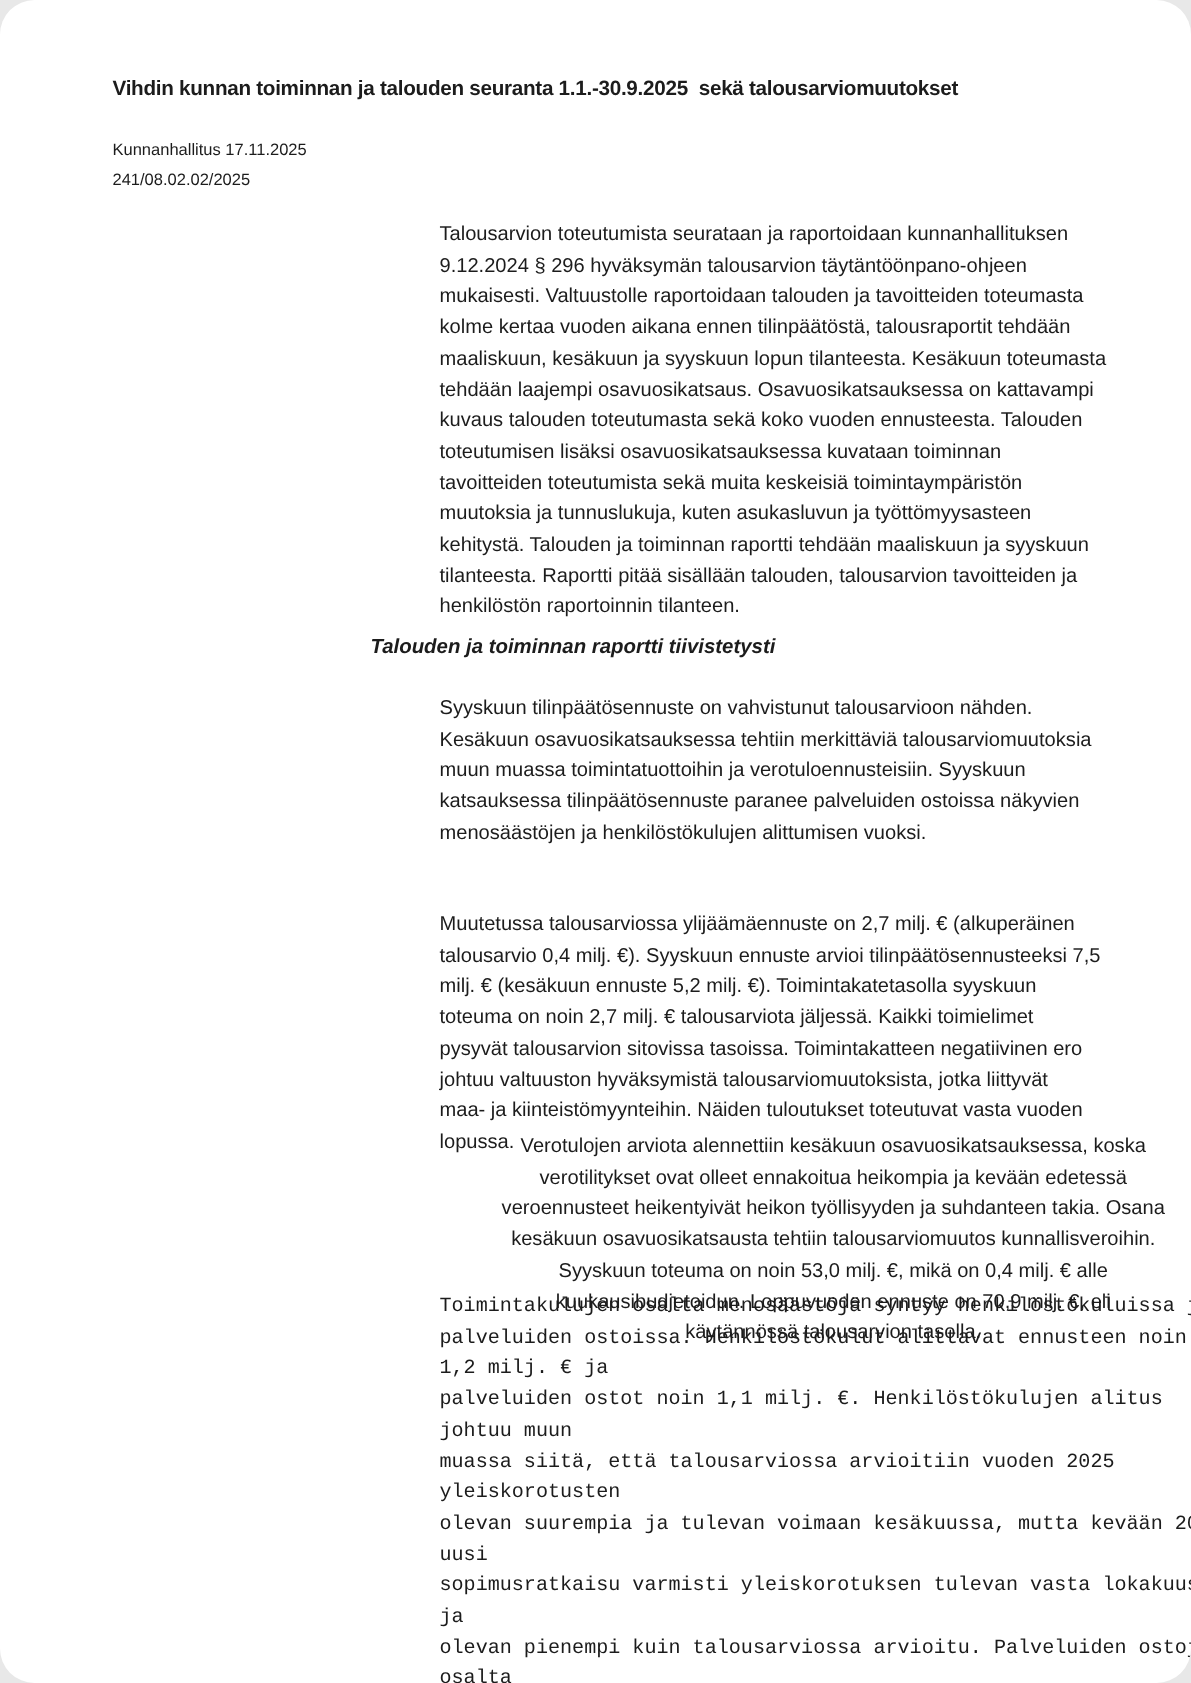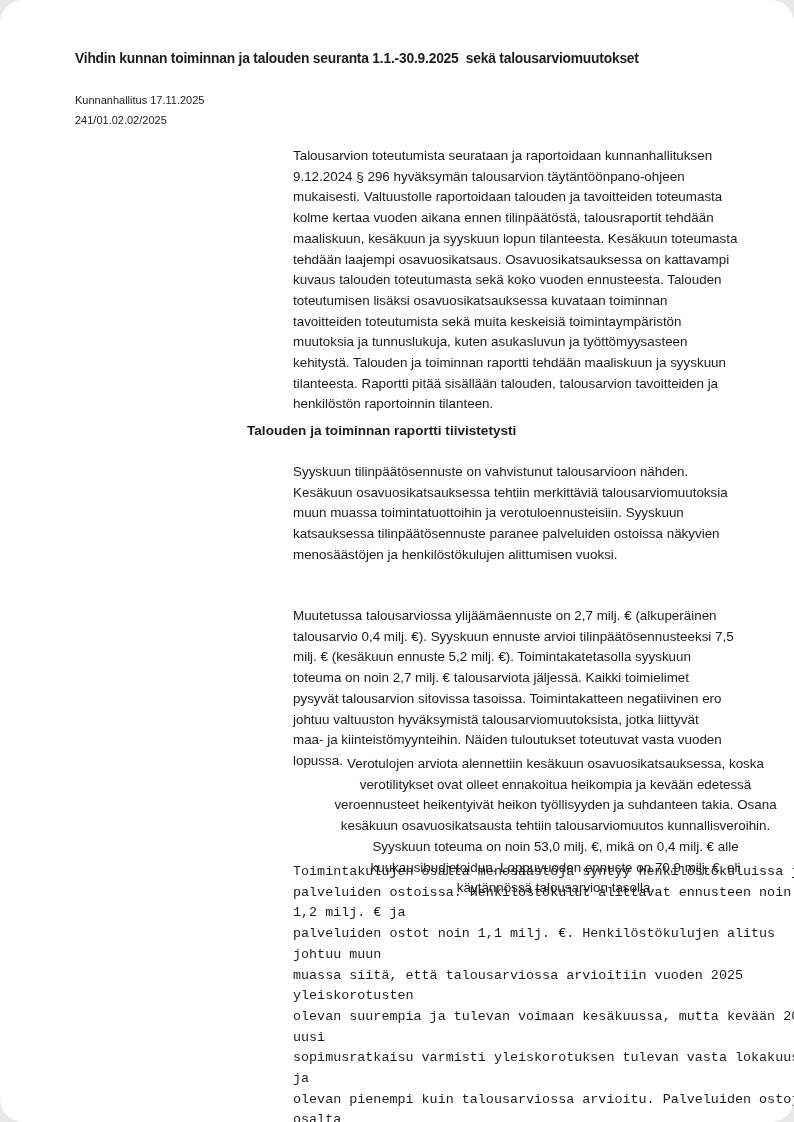--- a/index.html
+++ b/index.html
@@ -48,36 +48,37 @@
   }
   .p1 { top: 146px; }
   .section-heading {
     position: absolute;
     left: 247px;
     top: 421px;
     width: 525px;
     font-size: 13.6px;
     font-weight: bold;
     line-height: 20.7px;
+    font-style: italic;
   }
   .p2 { top: 462px; }
   .p3 { top: 606px; }
   .p4 { top: 754px; text-align: center; }
   .p5 { top: 862px; font-family: Liberation Mono, monospace; }
 </style>
 </head>
 <body>
 
 <div class="page">
 
   <div class="doc-title">Vihdin kunnan toiminnan ja talouden seuranta 1.1.-30.9.2025  sekä talousarviomuutokset</div>
 
   <div class="meta-line meta-committee">Kunnanhallitus 17.11.2025</div>
 
-  <div class="meta-line meta-case">241/01.02.02/2025</div>
+  <div class="meta-line meta-case">241/08.02.02/2025</div>
 
   <div class="body-block p1">Talousarvion toteutumista seurataan ja raportoidaan kunnanhallituksen
 9.12.2024 § 296 hyväksymän talousarvion täytäntöönpano-ohjeen
 mukaisesti. Valtuustolle raportoidaan talouden ja tavoitteiden toteumasta
 kolme kertaa vuoden aikana ennen tilinpäätöstä, talousraportit tehdään
 maaliskuun, kesäkuun ja syyskuun lopun tilanteesta. Kesäkuun toteumasta
 tehdään laajempi osavuosikatsaus. Osavuosikatsauksessa on kattavampi
 kuvaus talouden toteutumasta sekä koko vuoden ennusteesta. Talouden
 toteutumisen lisäksi osavuosikatsauksessa kuvataan toiminnan
 tavoitteiden toteutumista sekä muita keskeisiä toimintaympäristön

